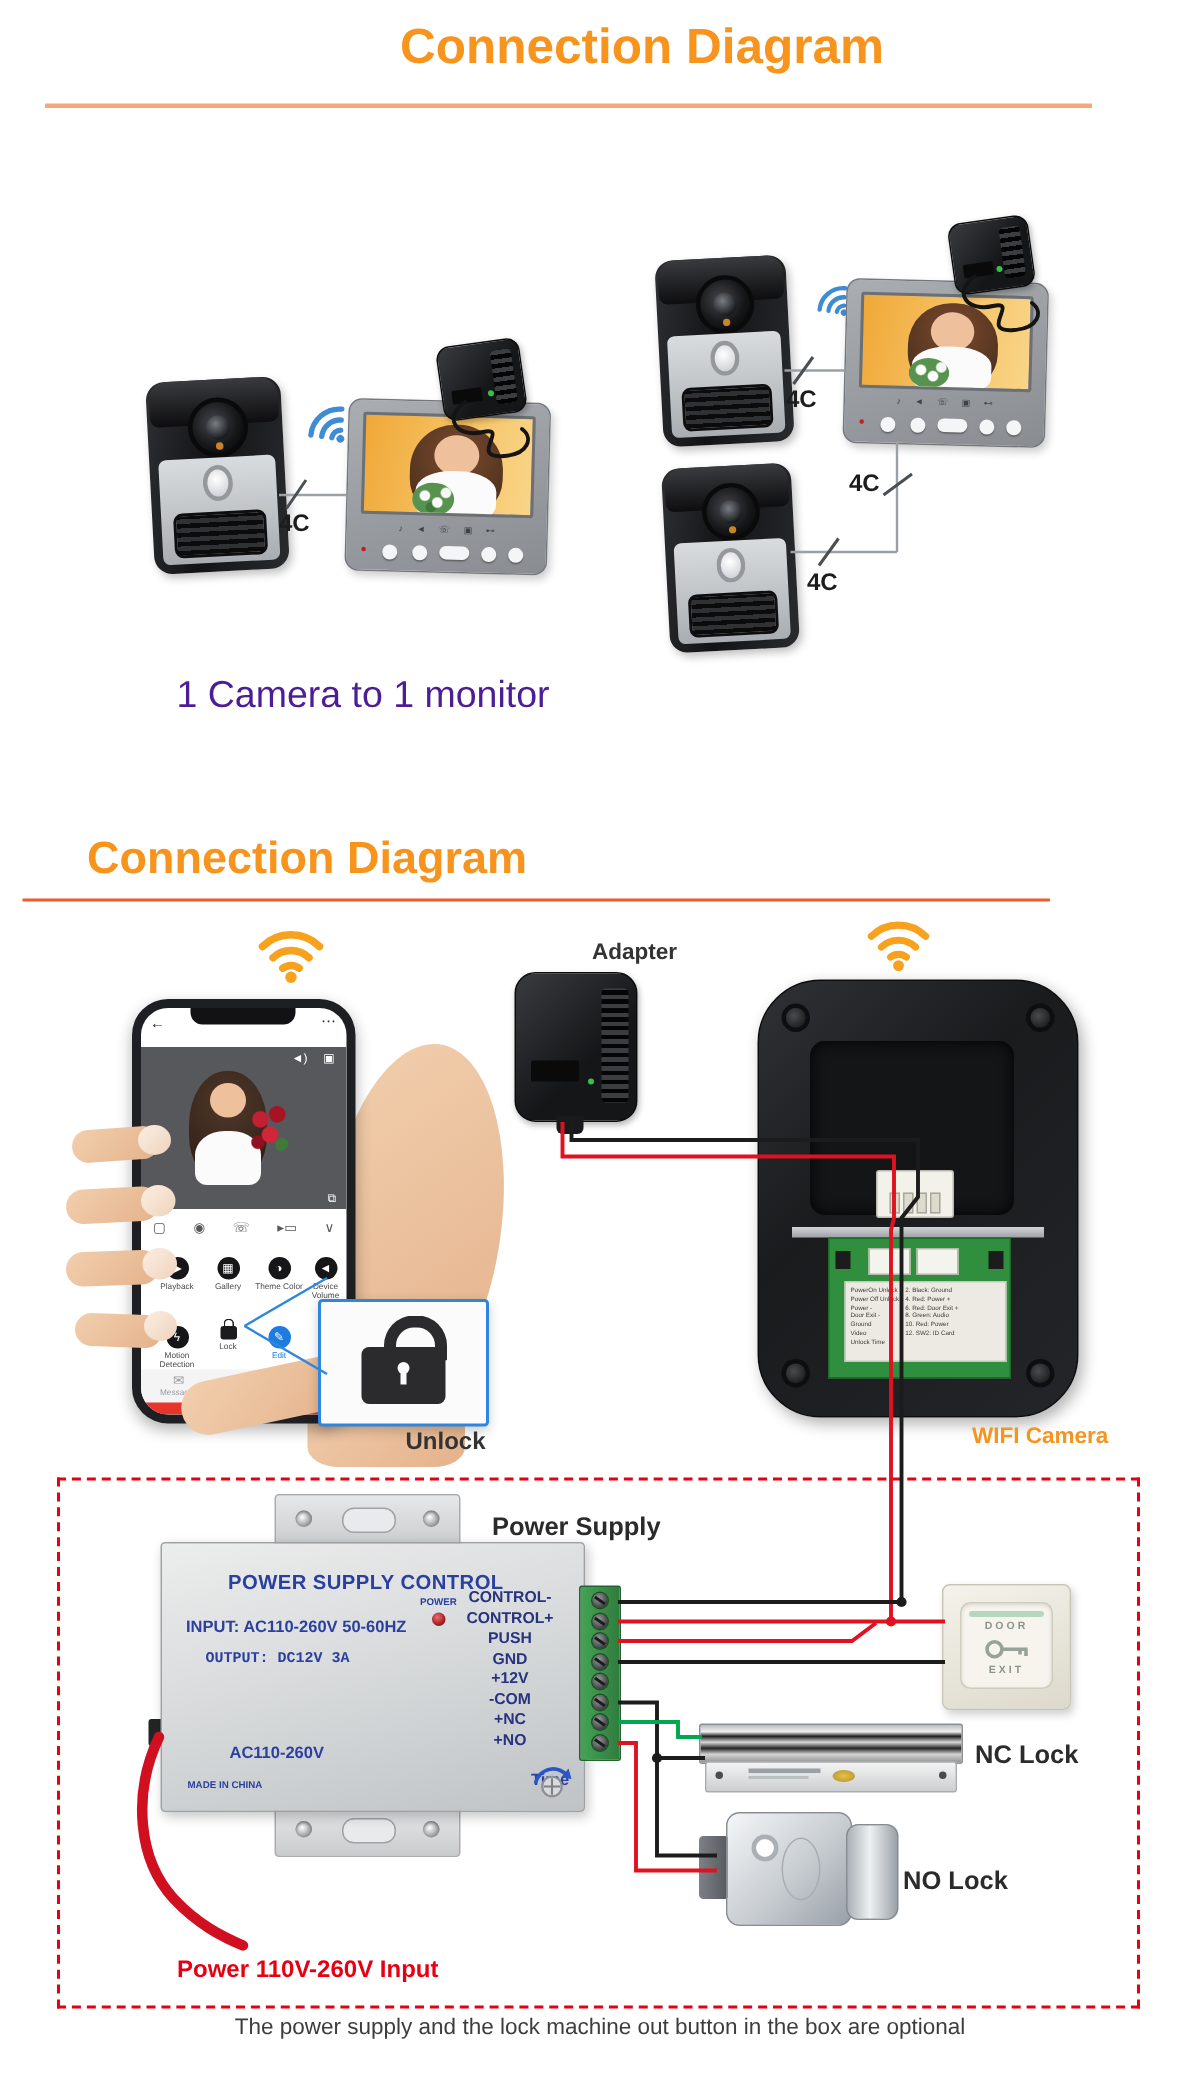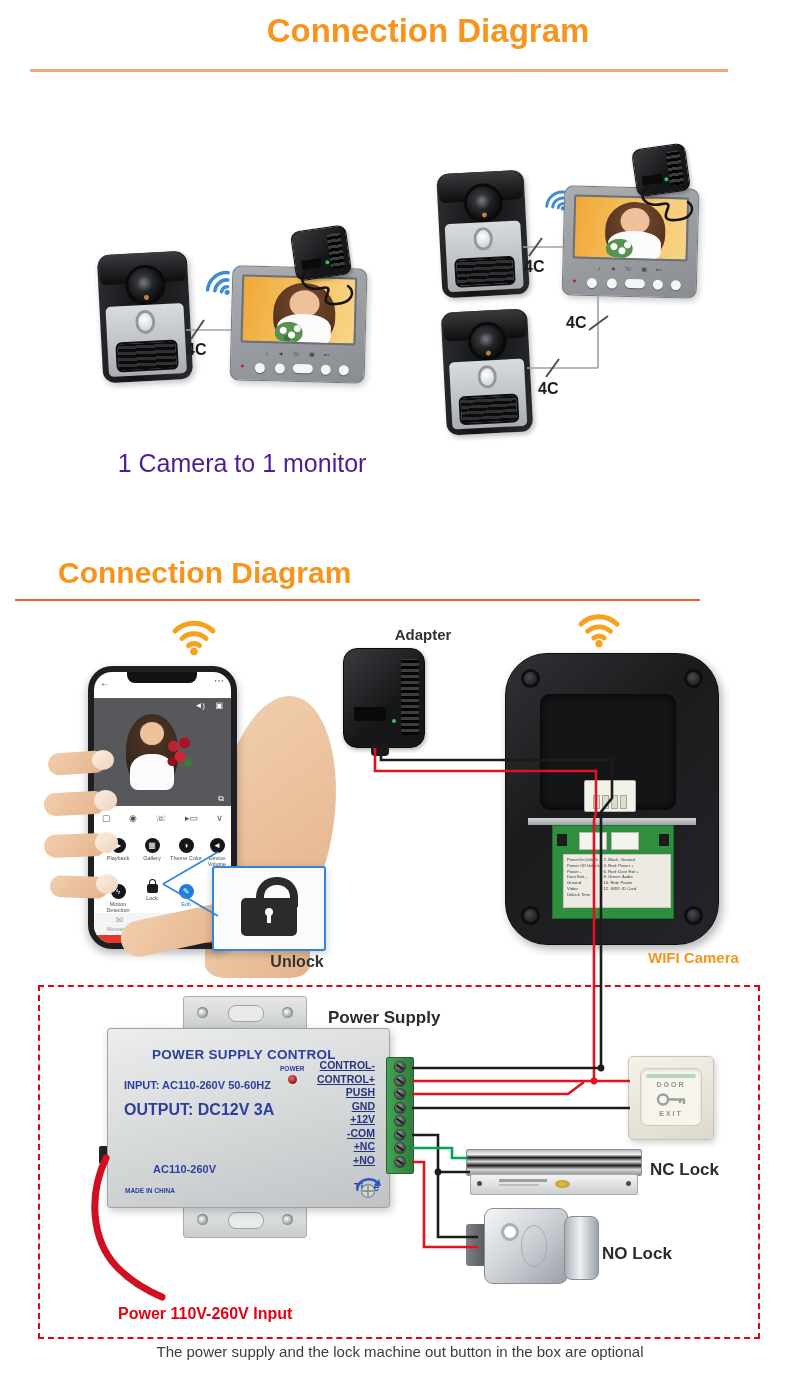--- a/index.html
+++ b/index.html
@@ -93,21 +93,21 @@
   .legend{position:absolute;background:#eceae2;border:1px solid #c9c7bd;overflow:hidden;
     font-size:4.2px;line-height:5.8px;color:#3a3a3a;padding:2px 3px;display:flex;gap:4px;}
   
   .psu{background:linear-gradient(165deg,#eceded 0%,#d4d7d8 55%,#bfc3c5 100%);border:1px solid #9ea2a4;
     border-radius:3px;box-shadow:2px 3px 8px rgba(0,0,0,.22);}
   .flange{background:linear-gradient(180deg,#e6e7e8,#c9cccd);border:1px solid #aaadaf;border-radius:3px;}
   .fhole{position:absolute;width:11px;height:11px;border-radius:50%;background:radial-gradient(circle at 40% 40%,#fff,#8f9496 70%);
     box-shadow:inset 0 1px 2px #777;}
   .keyslot{position:absolute;background:#e9eaeb;border:1px solid #9fa3a5;border-radius:8px;}
   .psutxt{color:#2B3F9E;}
-  .term{font-size:10.5px;font-weight:bold;color:#27337F;line-height:13.5px;text-align:right;text-decoration:underline;}
+  .term{font-size:10.5px;font-weight:bold;color:#27337F;line-height:13.5px;text-align:center;}
   .tblock{position:absolute;background:linear-gradient(90deg,#45a355,#2f7d3d);border:1px solid #226330;border-radius:2px;}
   .tscrew{position:absolute;width:10px;height:10px;border-radius:50%;
     background:radial-gradient(circle at 40% 35%,#9a9da0,#3a3c3e 75%);box-shadow:0 0 0 1px #1e4e28;}
   .tscrew:after{content:"";position:absolute;left:1px;top:4px;width:8px;height:1.6px;background:#1b1b1b;transform:rotate(35deg);}
   
   .exitbtn{background:linear-gradient(160deg,#f4f2ea,#ddd9cc);border:1px solid #c8c4b6;border-radius:5px;
     box-shadow:2px 3px 6px rgba(0,0,0,.18);}
   .exitpanel{position:absolute;top:11px;left:11px;right:11px;bottom:13px;border-radius:7px;background:#f6f4ec;
     border:1px solid #cfccbe;box-shadow:inset 0 1px 3px rgba(0,0,0,.12);}
   .exitstrip{position:absolute;top:5px;left:5px;right:5px;height:4px;background:#b7d6c0;border-radius:2px;}
@@ -445,21 +445,21 @@
   <div class="abs flange" style="left:183px;top:1204px;width:122px;height:32px;">
     <div class="fhole" style="left:13px;top:9px;"></div>
     <div class="fhole" style="right:13px;top:9px;"></div>
     <div class="keyslot" style="left:44px;top:7px;width:34px;height:15px;"></div>
   </div>
   <div class="abs" style="left:99px;top:1146px;width:12px;height:18px;background:#222426;border-radius:2px;"></div>
 
   <div class="abs psu" style="left:107px;top:1028px;width:281px;height:178px;">
     <div class="abs bold psutxt" style="left:16px;top:18px;font-size:13.5px;letter-spacing:.3px;">POWER SUPPLY CONTROL</div>
     <div class="abs psutxt" style="left:16px;top:50px;font-size:11px;font-weight:bold;">INPUT: AC110-260V 50-60HZ</div>
-    <div class="abs psutxt" style="left:16px;top:72px;font-size:16px;font-weight:bold;">OUTPUT:  DC12V   3A</div>
+    <div class="abs psutxt" style="left:29px;top:72px;font-size:10px;font-weight:bold;font-family:Liberation Mono, monospace;">OUTPUT:  DC12V   3A</div>
     <div class="abs psutxt" style="left:172px;top:36px;font-size:6.5px;font-weight:bold;">POWER</div>
     <div class="abs" style="left:180px;top:46px;width:9px;height:9px;border-radius:50%;background:radial-gradient(circle at 40% 35%,#f26a6a,#8d0f14 75%);"></div>
     <div class="abs bold psutxt" style="left:17px;top:134px;font-size:11px;">AC110-260V</div>
     <div class="abs psutxt" style="left:17px;top:158px;font-size:6.5px;font-weight:bold;">MADE IN CHINA</div>
     <div class="abs bold psutxt" style="left:218px;top:152px;font-size:11px;">Time</div>
     <svg class="abs" style="left:246px;top:144px;" width="30" height="26">
       <path d="M3 16 A12 12 0 0 1 25 12" fill="none" stroke="#2B55C8" stroke-width="2.4"></path>
       <path d="M25 6 L27 13 L20 12 Z" fill="#2B55C8"></path>
       <circle cx="14" cy="18" r="6.5" fill="#d9dadb" stroke="#8b8f92" stroke-width="1.4"></circle>
       <path d="M14 12.5 V23.5 M8.5 18 H19.5" stroke="#7d8184" stroke-width="1.4"></path>

